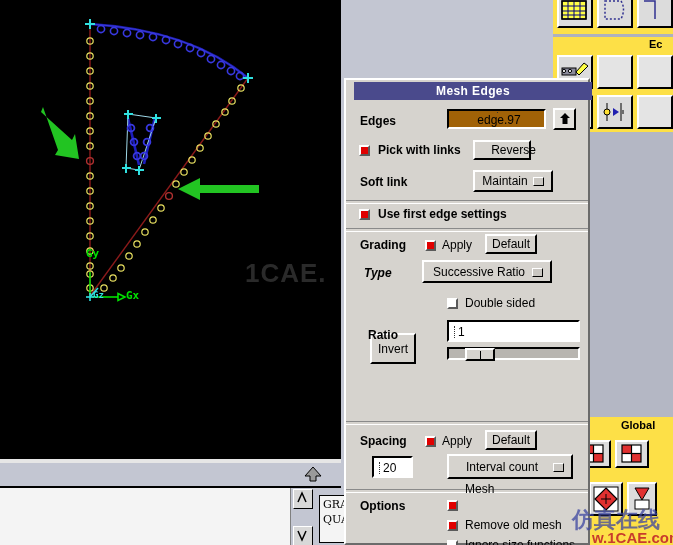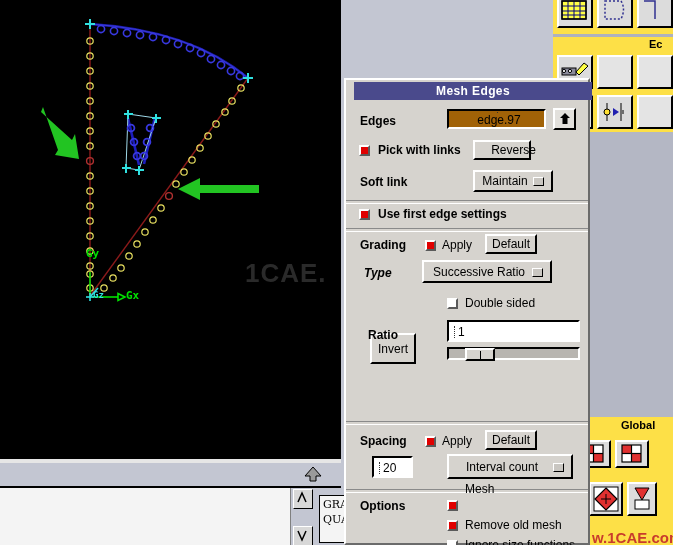--- a/index.html
+++ b/index.html
@@ -709,15 +709,16 @@
 
       <div class="cbx on" style="left:101px; top:418px;"></div>
       <div class="lbl-plain" style="left:119px; top:416px;">Remove old mesh</div>
 
       <div class="cbx" style="left:101px; top:438px;"></div>
       <div class="lbl-plain" style="left:119px; top:436px;">Ignore size functions</div>
 
     </div>
   </div>
 
+  <div class="wm wm-cn" style="left:572px; top:505px;">仿真在线</div>
   <div class="wm wm-cae-red" style="left:592px; top:529px;">w.1CAE.com</div>
 
 </div>
 
 </body></html>

